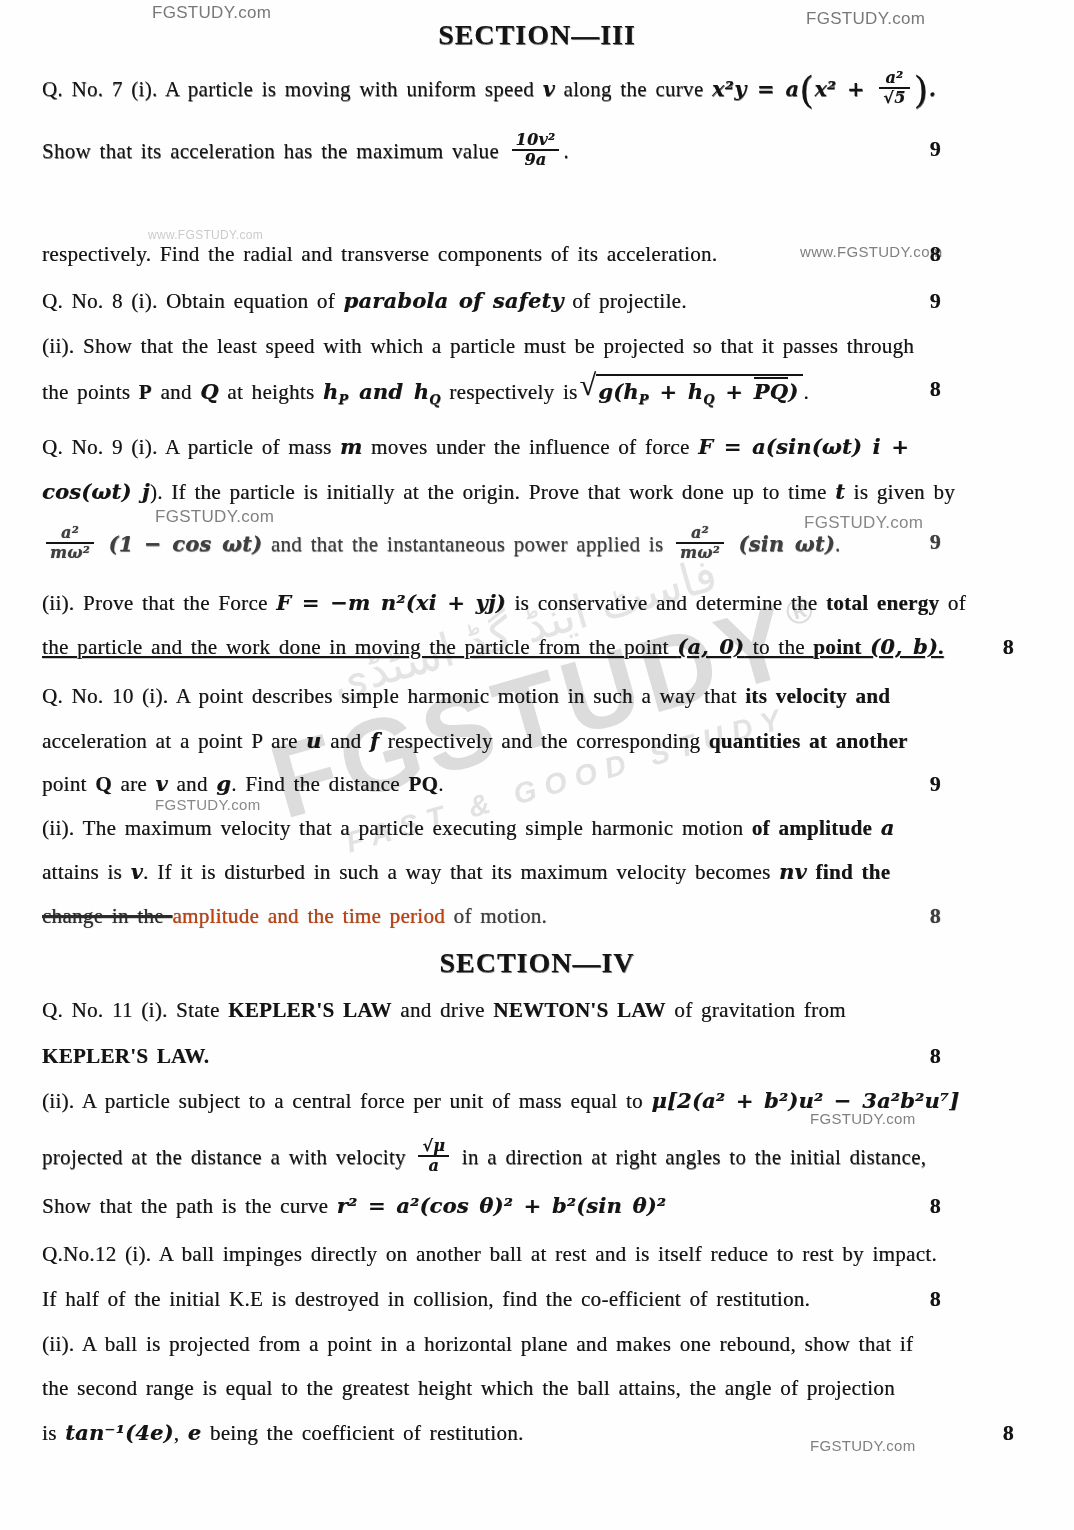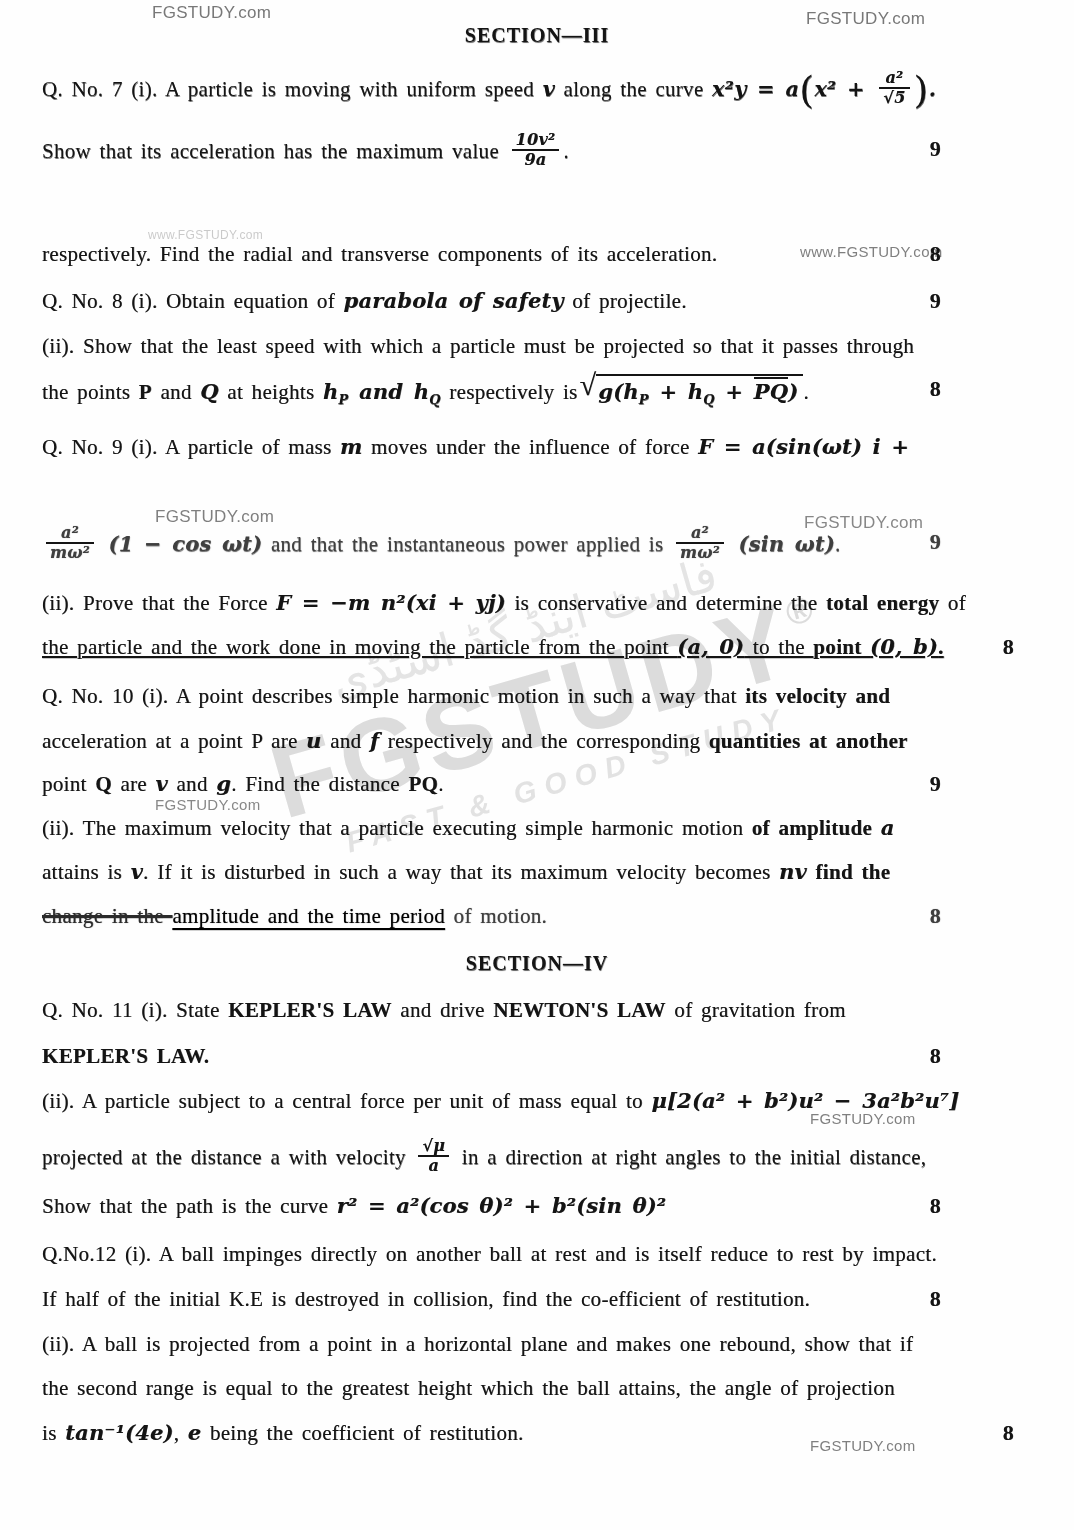--- a/index.html
+++ b/index.html
@@ -28,30 +28,30 @@
     color:#e2e2e2;font-family:"Liberation Sans", sans-serif;line-height:1.5;
   }
   
   #content{position:absolute;inset:0;z-index:1;}
   .line{
     position:absolute;left:42px;right:28px;font-size:21px;line-height:30px;
     letter-spacing:0.3px;word-spacing:3px;
     text-shadow:0.4px 0.4px 0.5px rgba(10,10,10,0.55);
   }
   .line.center{left:0;right:0;text-align:center;}
-  .line.title{font-size:20px;font-weight:700;letter-spacing:1px;text-shadow:0.6px 0.6px 0.7px rgba(0,0,0,0.6);}
+  .line.title{font-size:28px;font-weight:700;letter-spacing:1px;text-shadow:0.6px 0.6px 0.7px rgba(0,0,0,0.6);}
   .line.dim{color:#3f3f3f;text-shadow:0.3px 0.3px 0.8px rgba(40,40,40,0.7);}
   .marks{position:absolute;right:105px;top:0;font-weight:700;font-size:22px;}
   .marks.far{right:32px;}
   .seg-b{font-weight:700;}
   .seg-m{font-style:italic;font-weight:700;font-family:"DejaVu Serif", serif;letter-spacing:0.2px;}
   sub.seg-sub{font-size:13px;font-style:italic;font-weight:700;font-family:"DejaVu Serif", serif;}
   .seg-ol{border-top:2px solid #141414;font-style:italic;font-weight:700;font-family:"DejaVu Serif", serif;}
   .seg-strike{text-decoration:line-through;text-decoration-thickness:2.5px;color:#2b2b2b;}
-  .seg-ul{text-decoration:underline;text-decoration-thickness:2px;text-underline-offset:5px;color:#000000;}
+  .seg-ul{text-decoration-thickness:2px;text-underline-offset:5px;color:#c2410c;}
   .seg-bp{font-size:38px;font-weight:400;line-height:0;vertical-align:-7px;font-family:"DejaVu Serif", serif;}
   .frac{
     display:inline-block;vertical-align:middle;text-align:center;
     font-size:16px;line-height:1.15;font-style:italic;font-weight:700;
     font-family:"DejaVu Serif", serif;margin:0 4px;transform:translateY(-3px);
   }
   .frac .num,.frac .den{display:block;padding:0 4px;}
   .frac .den{border-top:2px solid #141414;}
   .sqrt{display:inline-flex;align-items:stretch;margin-left:2px;}
   .sqrt .rad{font-size:30px;font-weight:400;line-height:1;align-self:flex-start;transform:translateY(-4px);}
@@ -82,20 +82,21 @@
       <div class="line" style="top: 72px;"><span class="seg-t">Q. No. 7   (i). A particle is moving with uniform speed </span><span class="seg-m">v</span><span class="seg-t"> along the curve   </span><span class="seg-m">x²y = a</span><span class="seg-bp">(</span><span class="seg-m">x² + </span><span class="frac"><span class="num">a²</span><span class="den">√5</span></span><span class="seg-bp">)</span><span class="seg-m">.</span></div>
       <div class="line" style="top: 134px;"><span class="seg-t">Show that its acceleration has the maximum value </span><span class="frac"><span class="num">10v²</span><span class="den">9a</span></span><span class="seg-t">.</span><span class="marks">9</span></div>
       <div class="line" style="top: 239px;"><span class="seg-t">respectively. Find the radial and transverse components of its acceleration.</span><span class="marks">8</span></div>
       <div class="line" style="top: 286px;"><span class="seg-t">Q. No. 8    (i). Obtain equation of </span><span class="seg-m">parabola of safety</span><span class="seg-t"> of projectile.</span><span class="marks">9</span></div>
       <div class="line" style="top: 331px;"><span class="seg-t">(ii). Show that the least speed with which a particle must be projected so that it passes through</span></div>
       <div class="line" style="top: 374px;"><span class="seg-t">the points </span><span class="seg-b">P</span><span class="seg-t"> and </span><span class="seg-m">Q</span><span class="seg-t"> at heights </span><span class="seg-m">h</span><sub class="seg-sub">P</sub><span class="seg-m"> and </span><span class="seg-m">h</span><sub class="seg-sub">Q</sub><span class="seg-t">   respectively is</span><span class="sqrt">
           <span class="rad">√</span>
           <span class="cont"><span class="seg-m">g(h</span><sub class="seg-sub">P</sub><span class="seg-m"> +  h</span><sub class="seg-sub">Q</sub><span class="seg-m"> + </span><span class="seg-ol">PQ</span><span class="seg-m">)</span></span>
         </span><span class="seg-t">.</span><span class="marks">8</span></div>
       <div class="line" style="top: 432px;"><span class="seg-t">Q. No. 9   (i). A particle of mass  </span><span class="seg-m">m</span><span class="seg-t">   moves under the influence of force   </span><span class="seg-m">F =  a(sin(ωt) i +</span></div>
+      <div class="line" style="top: 477px;"><span class="seg-m">cos(ωt) j</span><span class="seg-t">). If the particle is initially   at the origin. Prove that work done up to time </span><span class="seg-m">t</span><span class="seg-t"> is given by</span></div>
       <div class="line dim" style="top: 527px;"><span class="frac"><span class="num">a²</span><span class="den">mω²</span></span><span class="seg-m"> (1 − cos ωt)</span><span class="seg-t"> and that the instantaneous power applied is   </span><span class="frac"><span class="num">a²</span><span class="den">mω²</span></span><span class="seg-m"> (sin ωt)</span><span class="seg-t">.</span><span class="marks">9</span></div>
       <div class="line" style="top: 588px;"><span class="seg-t">(ii). Prove that the Force </span><span class="seg-m">F =  −m n²(xi + yj)</span><span class="seg-t"> is conservative and determine the </span><span class="seg-b">total energy</span><span class="seg-t"> of</span></div>
       <div class="line" style="top: 632px; text-decoration: underline;"><span class="seg-t">the particle and the work done in moving the particle from the point </span><span class="seg-m">(a, 0)</span><span class="seg-t"> to the </span><span class="seg-b">point </span><span class="seg-m">(0, b)</span><span class="seg-b">.</span><span class="marks far">8</span></div>
       <div class="line" style="top: 681px;"><span class="seg-t">Q. No. 10 (i). A point describes simple harmonic motion in such a way that </span><span class="seg-b">its velocity and</span></div>
       <div class="line" style="top: 726px;"><span class="seg-t">acceleration at a point P are </span><span class="seg-m">u</span><span class="seg-t"> and </span><span class="seg-m">f</span><span class="seg-t">  respectively and the corresponding </span><span class="seg-b">quantities at another</span></div>
       <div class="line" style="top: 769px;"><span class="seg-t">point  </span><span class="seg-b">Q</span><span class="seg-t"> are </span><span class="seg-m">v</span><span class="seg-t"> and </span><span class="seg-m">g</span><span class="seg-t">. Find the distance </span><span class="seg-b">PQ</span><span class="seg-t">.</span><span class="marks">9</span></div>
       <div class="line" style="top: 813px;"><span class="seg-t">(ii). The maximum velocity that a particle executing simple harmonic motion </span><span class="seg-b">of amplitude </span><span class="seg-m">a</span></div>
       <div class="line" style="top: 857px;"><span class="seg-t">attains is </span><span class="seg-m">v</span><span class="seg-t">. If it is disturbed in such a way that its maximum velocity becomes </span><span class="seg-m">nv</span><span class="seg-b"> find the</span></div>
       <div class="line dim" style="top: 901px;"><span class="seg-strike">change in the </span><span class="seg-ul">amplitude and the time period</span><span class="seg-t"> of motion.</span><span class="marks">8</span></div>
       <div class="line center title" style="top: 948px;"><span class="seg-t">SECTION—IV</span></div>

